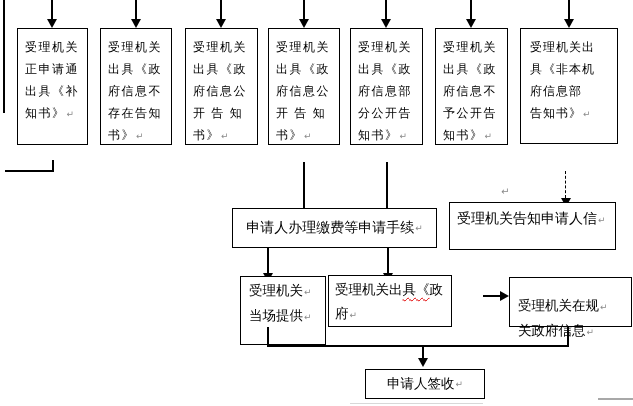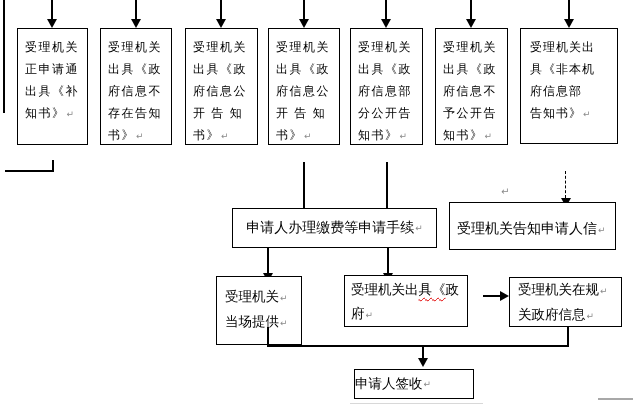--- a/index.html
+++ b/index.html
@@ -109,53 +109,53 @@
   <div class="vline" style="left:303px;top:162px;height:48px"></div>
   <div class="ah-down" style="left:299px;top:210px"></div>
   <div class="vline" style="left:386px;top:162px;height:48px"></div>
   <div class="ah-down" style="left:382px;top:210px"></div>
 
   <div class="box midtext" style="left:232px;top:208px;width:205px;height:40px;display:flex;align-items:center;justify-content:center">
     <span>申请人办理缴费等申请手续</span>
       <span class="pmark">↵</span>
   </div>
 
-  <div class="box midtext" style="left:449px;top:202px;width:167px;height:48px;padding:14px 7px;line-height:22px">
+  <div class="box midtext" style="left:449px;top:202px;width:167px;height:48px;padding:4px 7px;line-height:22px">
     <div><span>受理机关告知申请人信</span><span class="pmark">↵</span></div>
   </div>
 
   <div class="vline" style="left:267px;top:248px;height:25px"></div>
   <div class="ah-down" style="left:263px;top:273px"></div>
   <div class="vline" style="left:387px;top:248px;height:25px"></div>
   <div class="ah-down" style="left:383px;top:273px"></div>
 
-  <div class="box midtext" style="left:216px;top:276px;width:86px;height:69px;padding:8px 8px;line-height:23px;font-size:13.5px">
+  <div class="box midtext" style="left:240px;top:276px;width:86px;height:69px;padding:2px 8px;line-height:23px;font-size:13.5px">
     <div><span>受理机关</span><span class="pmark">↵</span></div>
     <div><span>当场提供</span><span class="pmark">↵</span></div>
   </div>
 
-  <div class="box midtext" style="left:344px;top:275px;width:124px;height:52px;padding:2px 6px;line-height:23.5px;font-size:13.5px">
+  <div class="box midtext" style="left:328px;top:275px;width:124px;height:52px;padding:2px 6px;line-height:23.5px;font-size:13.5px">
     <div><span>受理机关出</span><span class="wavy">具《</span><span>政府</span><span class="pmark">↵</span></div>
   </div>
 
   <div class="hline" style="left:483px;top:295px;width:17px"></div>
   <div class="ah-right" style="left:500px;top:291px"></div>
 
-  <div class="box midtext" style="left:509px;top:277px;width:113px;height:50px;padding:0 8px;line-height:23px;font-size:13.5px">
+  <div class="box midtext" style="left:509px;top:277px;width:123px;height:50px;padding:16px 8px;line-height:23px;font-size:13.5px">
     <div><span>受理机关在规</span><span class="pmark">↵</span></div>
     <div><span>关政府信息</span><span class="pmark">↵</span></div>
   </div>
 
   <div class="vline" style="left:267px;top:327px;height:19px"></div>
   <div class="vline" style="left:567px;top:327px;height:19px"></div>
   <div class="hline" style="left:267px;top:345px;width:302px"></div>
   <div class="vline" style="left:422px;top:346px;height:12px"></div>
   <div class="ah-down" style="left:418px;top:358px"></div>
 
-  <div class="box midtext" style="left:354px;top:369px;width:120px;height:30px;display:flex;align-items:center;justify-content:flex-start;font-size:13.5px">
+  <div class="box midtext" style="left:365px;top:369px;width:120px;height:30px;display:flex;align-items:center;justify-content:center;font-size:13.5px">
     <span>申请人签收</span>
       <span class="pmark">↵</span>
   </div>
 
   <div class="faint1" style="left:350px;top:403px;width:133px;height:1px"></div>
   <div class="faint2" style="left:598px;top:398px;width:35px;height:2px"></div>
 
 </div>
 
 </body></html>

